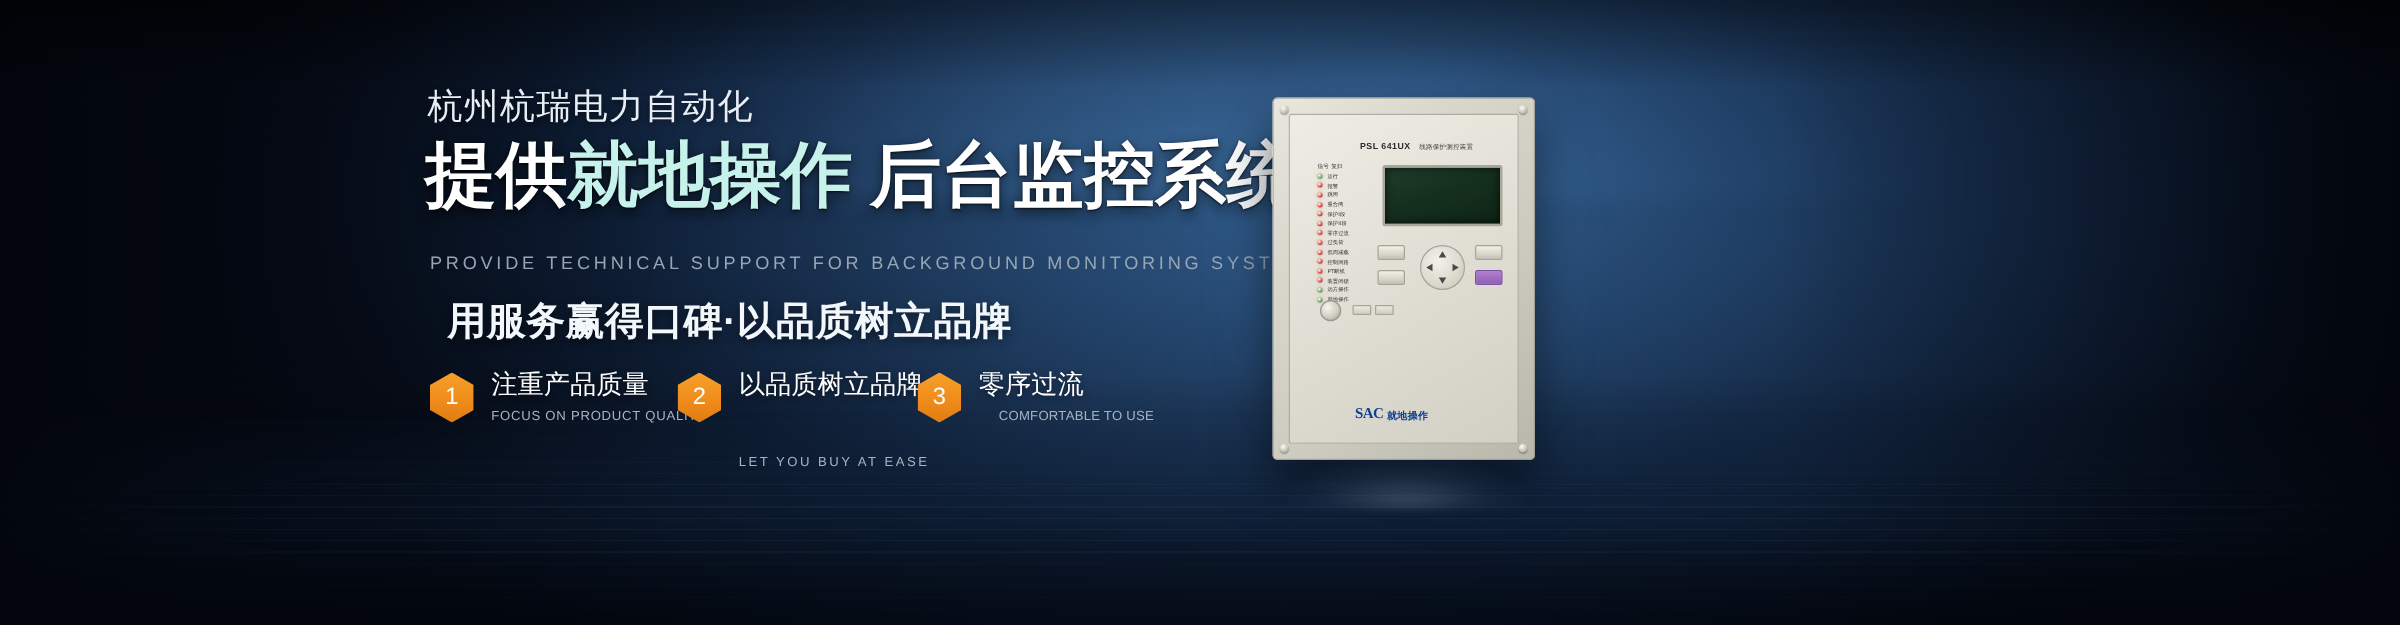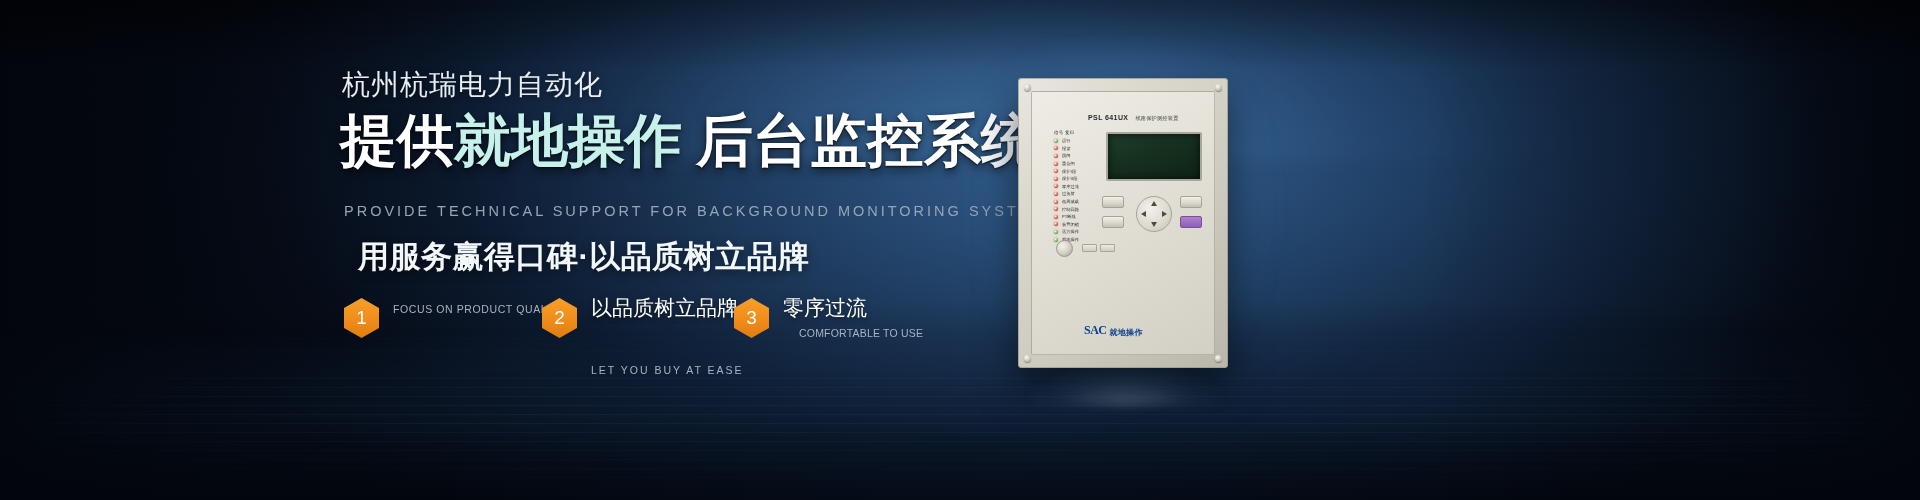--- a/index.html
+++ b/index.html
@@ -265,20 +265,21 @@
 
     <div class="slogan">用服务赢得口碑·以品质树立品牌</div>
 
     <div class="features">
 
       <div class="feature f1">
         <div class="hex">
           <span>1</span>
         </div>
         <div class="ftext">
+          <div class="ftitle">注重产品质量</div>
           <div class="fsub">FOCUS ON PRODUCT QUALITY</div>
         </div>
       </div>
 
       <div class="feature f2">
         <div class="hex">
           <span>2</span>
         </div>
         <div class="ftext">
           <div class="ftitle">以品质树立品牌</div>

